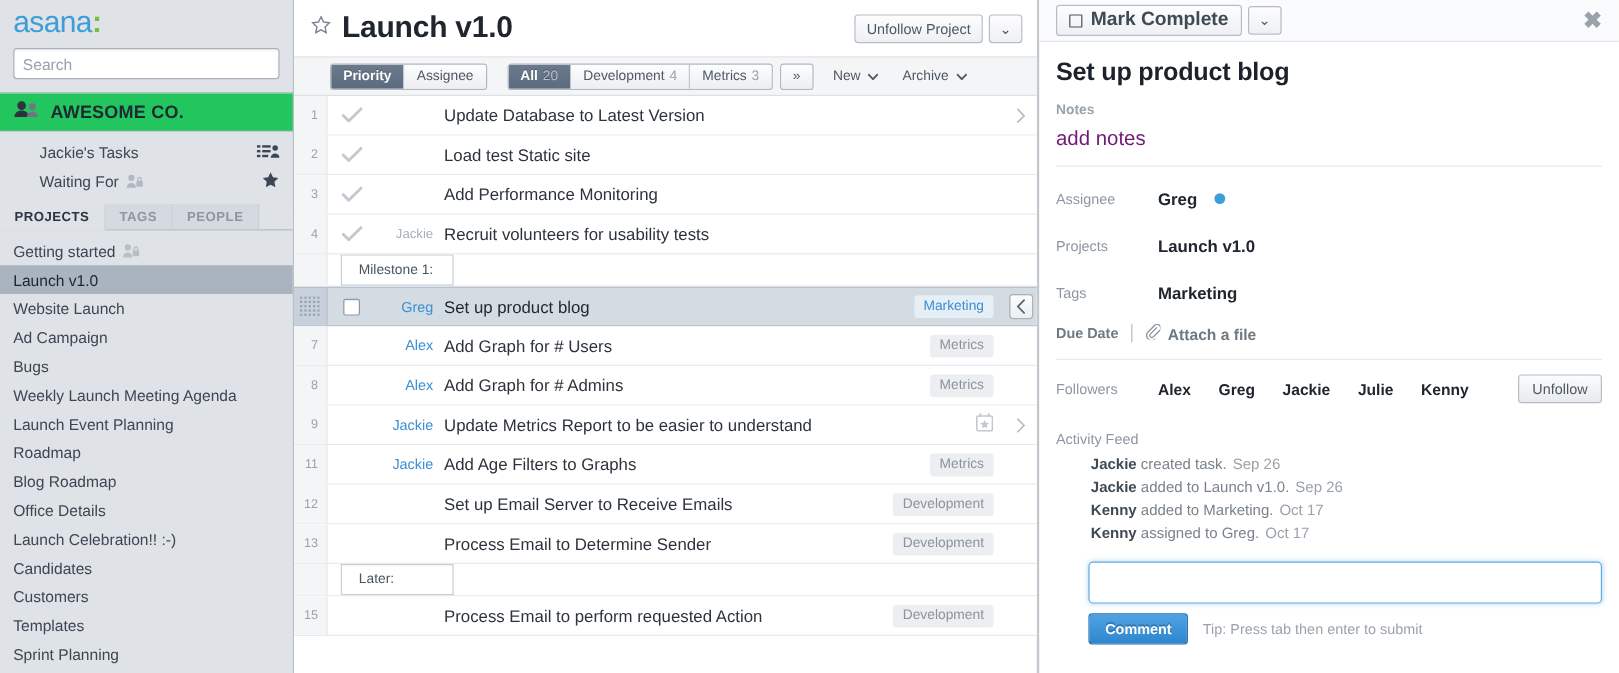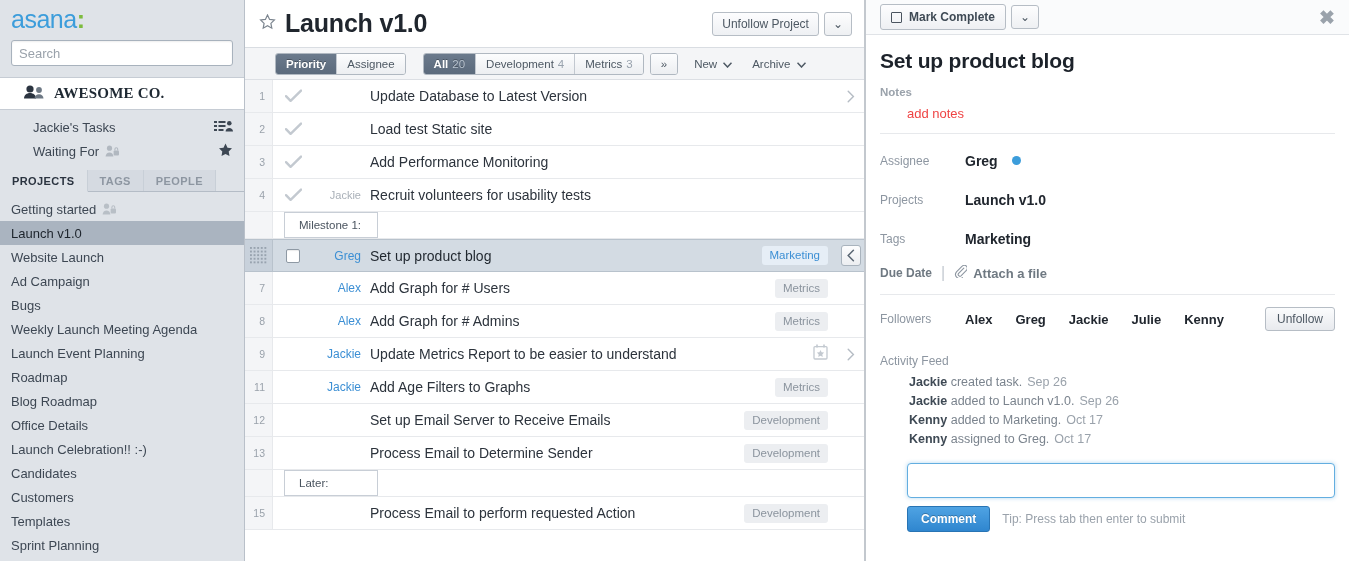--- a/index.html
+++ b/index.html
@@ -34,25 +34,24 @@
     padding: 0 7px;
     font-size: 13px; color: #333;
     font-family: "Liberation Sans", sans-serif;
     box-shadow: inset 0 1px 2px rgba(0,0,0,0.07);
   }
   #search-input::placeholder { color: #9aa2ab; }
 
   .org-row {
     display: flex; align-items: center; gap: 9px;
     height: 33px;
-    padding: 0 0 0 23px;
+    padding: 0 0 0 11px;
     border-top: 1px solid #c6ccd4;
     border-bottom: 1px solid #c6ccd4;
-    background: #ffffff;
-    font-family: Liberation Serif, serif;
+    background: #22c55e;
   }
   .org-name {
     font-size: 15px; font-weight: 700; color: #1f2933;
     letter-spacing: 0.2px;
   }
   .people-icon { display: block; }
 
   .nav-list { padding-top: 5px; margin-left: 22px; }
   .nav-row {
     height: 24px;
@@ -244,37 +243,37 @@
     border-left: 1px solid #c3c8ce;
   }
   .detail-top {
     height: 35px; display: flex; align-items: center;
     padding: 0 14px 0 14px;
     border-bottom: 1px solid #e0e3e7;
     background: #fafbfc;
   }
   .mark-complete {
     display: flex; align-items: center; gap: 7px;
-    font-size: 12px; font-weight: 700; color: #3f4a55;
+    font-size: 16px; font-weight: 700; color: #3f4a55;
     background: linear-gradient(#fdfdfe,#eef0f3);
     border: 1px solid #b6bdc5; border-radius: 3px;
     padding: 5px 10px; cursor: pointer; line-height: 14px;
   }
   .mc-box { width: 11px; height: 11px; border: 1.5px solid #4a545f; border-radius: 1px; }
   .close-x {
     margin-left: auto; font-size: 19px; color: #9aa2ab; cursor: pointer;
     line-height: 1; font-weight: 700;
   }
   .detail-body { padding: 14px 14px 0 14px; }
   .task-name {
     font-size: 21px; font-weight: 700; color: #1c222a;
     letter-spacing: -0.2px; margin-bottom: 13px; cursor: text;
   }
   .notes-label { font-size: 11.5px; font-weight: 700; color: #9aa2ab; margin-bottom: 8px; }
-  .notes-placeholder { font-size: 13px; color: #ef4444; cursor: text; padding-bottom: 12px; margin-left: 27px; }
+  .notes-placeholder { font-size: 17px; color: #701a75; cursor: text; padding-bottom: 12px; }
 
   .meta-table { border-top: 1px solid #e7e9ec; padding-top: 7px; }
   .meta-row { display: flex; align-items: center; height: 39px; }
   .meta-label { width: 85px; flex: 0 0 85px; font-size: 12px; color: #8d96a1; }
   .meta-value { font-size: 14px; font-weight: 700; color: #20262e; cursor: pointer; }
   .status-dot { width: 9px; height: 9px; border-radius: 50%; background: #3c9ddb; margin-left: 14px; }
   .due-row { display: flex; align-items: center; height: 30px; gap: 0; }
   .due-label { font-size: 12px; font-weight: 700; color: #6f7982; cursor: pointer; }
   .due-sep { color: #c4cad1; margin: 0 9px; }
   .attach { font-size: 13px; font-weight: 700; color: #6f7982; display: flex; align-items: center; gap: 6px; cursor: pointer; }

